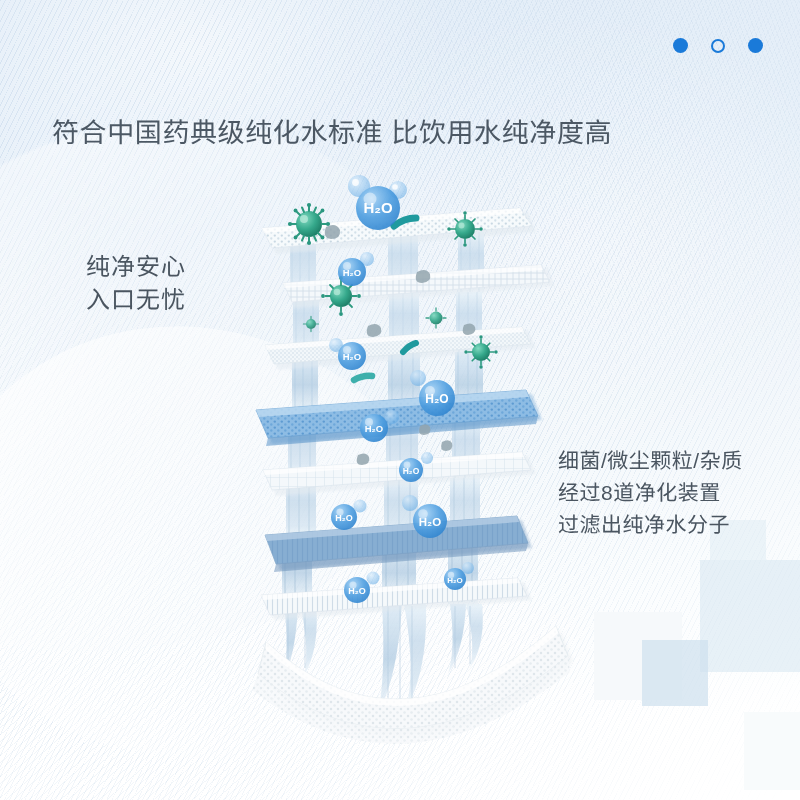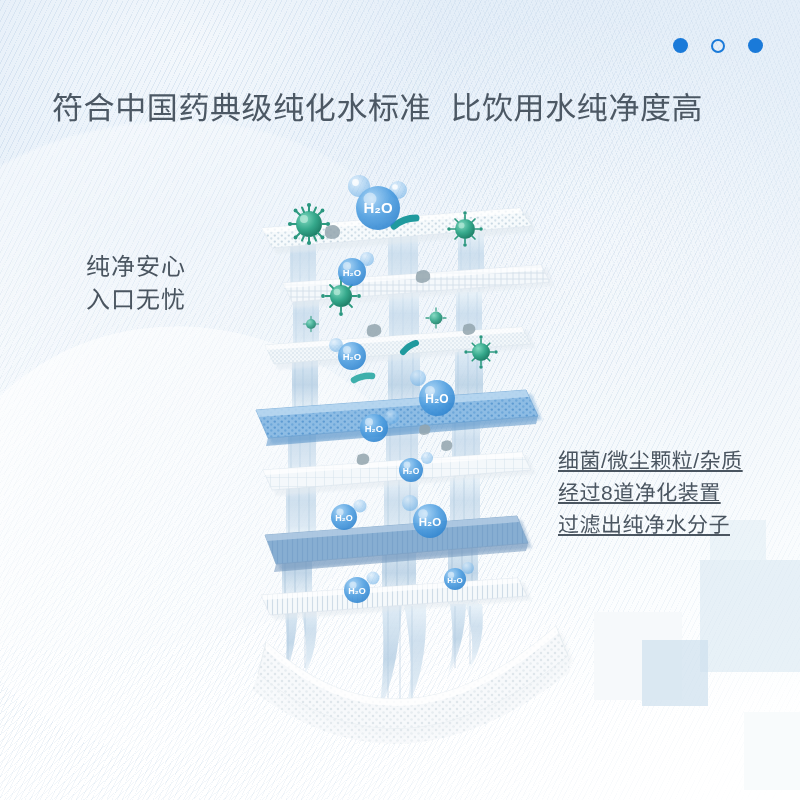--- a/index.html
+++ b/index.html
@@ -75,37 +75,37 @@
   .sq4{right:-6px;top:712px;width:62px;height:78px;background:rgba(248,251,252,0.95);}
   .sq5{right:34px;top:520px;width:56px;height:40px;background:rgba(222,235,244,0.5);}
 
   
   .headline{
     position:absolute;left:48px;top:36px;
     font-size:55px;line-height:1;letter-spacing:1px;
     color:#1a7ad9;font-weight:400;white-space:nowrap;
   }
   .subhead{
-    position:absolute;left:52px;top:95px;
-    font-size:31px;line-height:1;letter-spacing:0.6px;
-    color:#4c5864;font-weight:400;white-space:nowrap;font-family:Liberation Mono, monospace;
+    position:absolute;left:52px;top:120px;
+    font-size:27px;line-height:1;letter-spacing:0.6px;
+    color:#4c5864;font-weight:400;white-space:nowrap;
   }
 
   .dots{position:absolute;right:37px;top:38px;display:flex;gap:23px;align-items:center;}
   .dot{width:15px;height:15px;border-radius:50%;background:#1a7ad9;}
   .dot.hollow{background:transparent;border:2.5px solid #1a7ad9;width:10px;height:10px;}
 
   
   .cap-left{
     position:absolute;left:86px;top:250px;
     font-size:24px;line-height:1.38;color:#4a5560;letter-spacing:1px;white-space:pre-line;
   }
   .cap-right{
     position:absolute;left:558px;top:445px;
-    font-size:21px;line-height:1.52;color:#4a5560;letter-spacing:0.5px;white-space:pre-line;text-decoration:underline;
+    font-size:21px;line-height:1.52;color:#4a5560;letter-spacing:0.5px;white-space:pre-line;
   }
 
   
   #stack{position:absolute;left:0;top:0;width:800px;height:649px;}
   #stack svg{display:block;}
 </style>
 </head>
 <body>
 
 <div id="poster">

